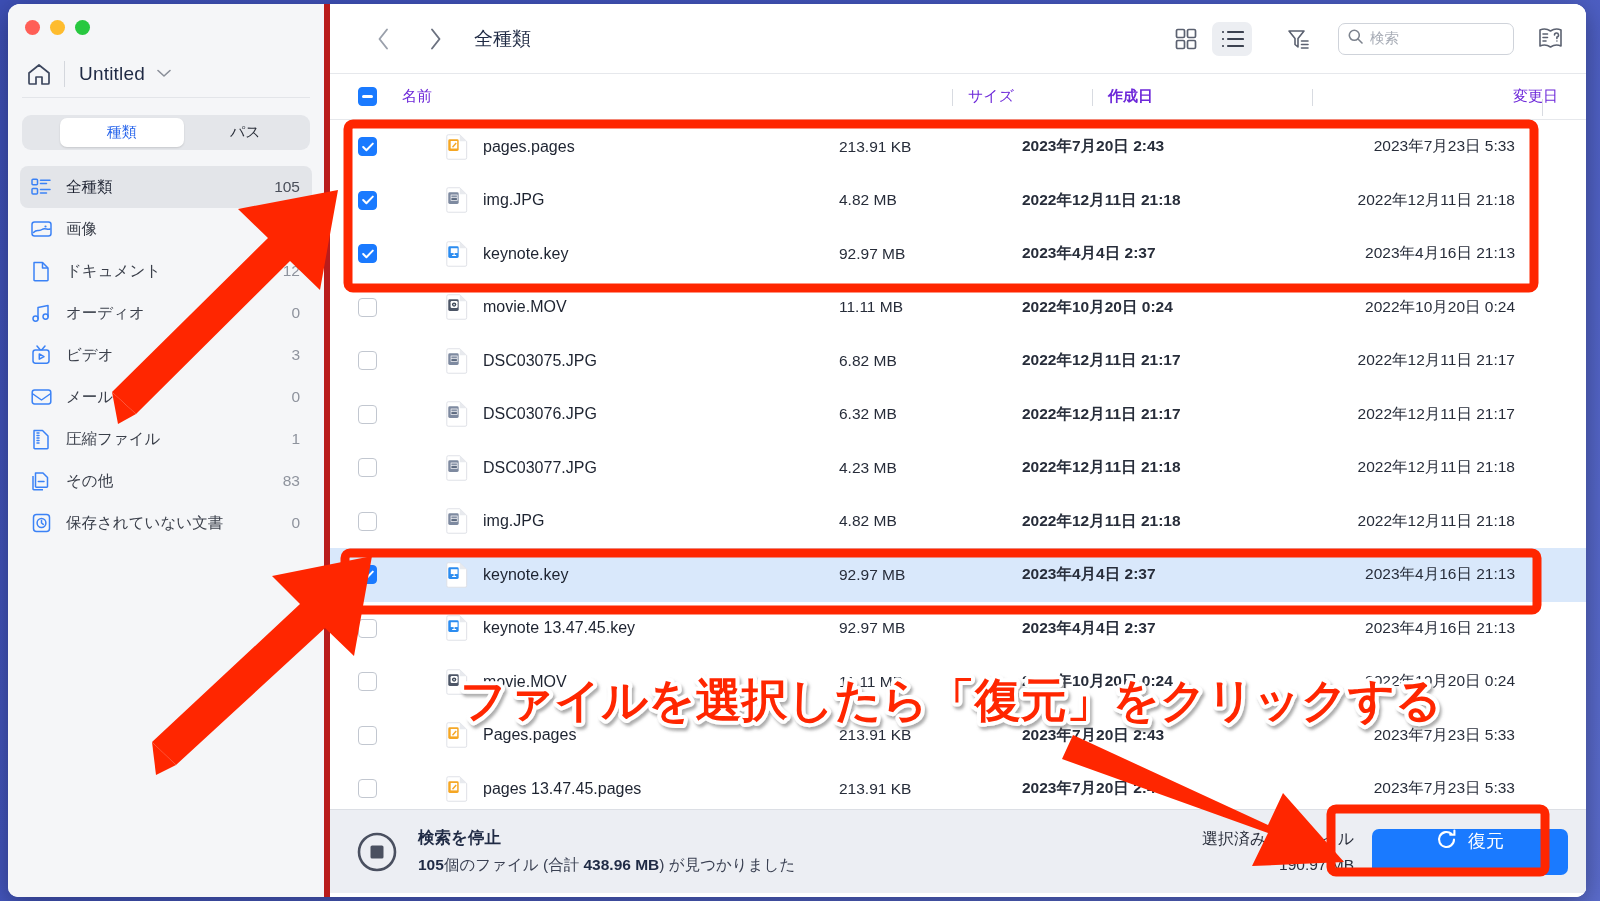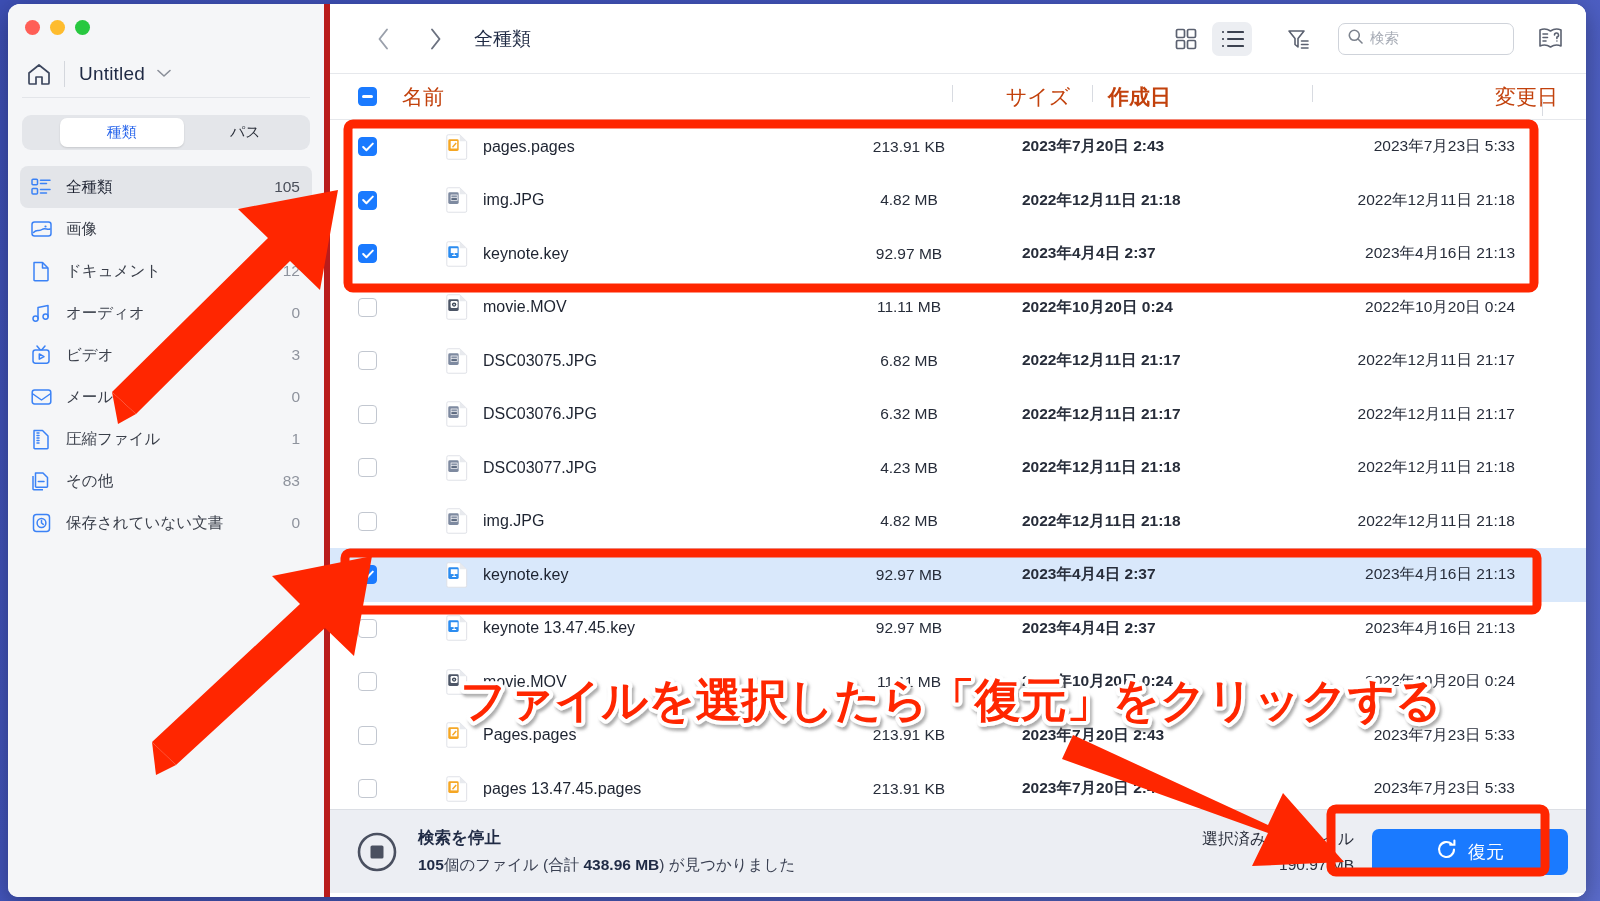--- a/index.html
+++ b/index.html
@@ -107,25 +107,25 @@
     height:46px; display:flex; align-items:center;
     border-bottom:1px solid #e6e8ec; padding-left:28px; background:#fff;
   }
   .chk {
     width:19px; height:19px; border-radius:4px; border:1.5px solid #c2c7d0; background:#fff;
     flex:0 0 19px; display:flex; align-items:center; justify-content:center;
   }
   .chk.on { background:#1a7aff; border-color:#1a7aff; }
   .chk.mixed { background:#1a7aff; border-color:#1a7aff; }
   .chk svg { display:block; }
-  .hcol { font-size:21px; color:#c2410c; position:relative; }
+  .hcol { font-size:15px; color:#6d28d9; position:relative; }
   .hname { margin-left:25px; }
   .sepline { position:absolute; left:-16px; top:2px; width:1px; height:17px; background:#d8dbe1; }
 
-  .col-size  { width:140px; text-align:center; }
+  .col-size  { width:140px; text-align:left; }
   .col-cre   { width:220px; text-align:left;font-weight:bold; }
   .col-mod   { width:230px; text-align:right; }
   .col-tail  { width:28px; }
 
   
   .rows { flex:1; overflow:hidden; position:relative; background:#fff;}
   .row {
     height:53.5px; display:flex; align-items:center; padding-left:28px;gap:43px;
   }
   .row.sel { background:#d9e8fb; }
@@ -145,21 +145,21 @@
   .bb-text { margin-left:20px; }
   .bb-l1 { font-size:16.5px; color:#1f2a44; font-weight:bold; margin-bottom:6px;}
   .bb-l2 { font-size:15.5px; color:#3a4052; }
   .bb-l2 b { color:#1f2a44; }
   .bb-spacer { flex:1; }
   .bb-right { text-align:right; margin-right:18px; }
   .bb-sel { font-size:16px; color:#2a2f3c; margin-bottom:6px; }
   .bb-selsize { font-size:15.5px; color:#2a2f3c; }
   .restore-btn {
     width:196px; height:46px; background:#1a7aff; border-radius:7px;
-    display:flex; align-items:center; justify-content:center; gap:11px;
+    display:flex; align-items:flex-start; justify-content:center; gap:11px;
     color:#fff; font-size:18px;
   }
   #anno-layer { position:absolute; left:0; top:0; width:1600px; height:901px; z-index:40; pointer-events:none;}
 </style>
 </head>
 <body>
 
 <div id="desktop">
 
   <div id="window">

